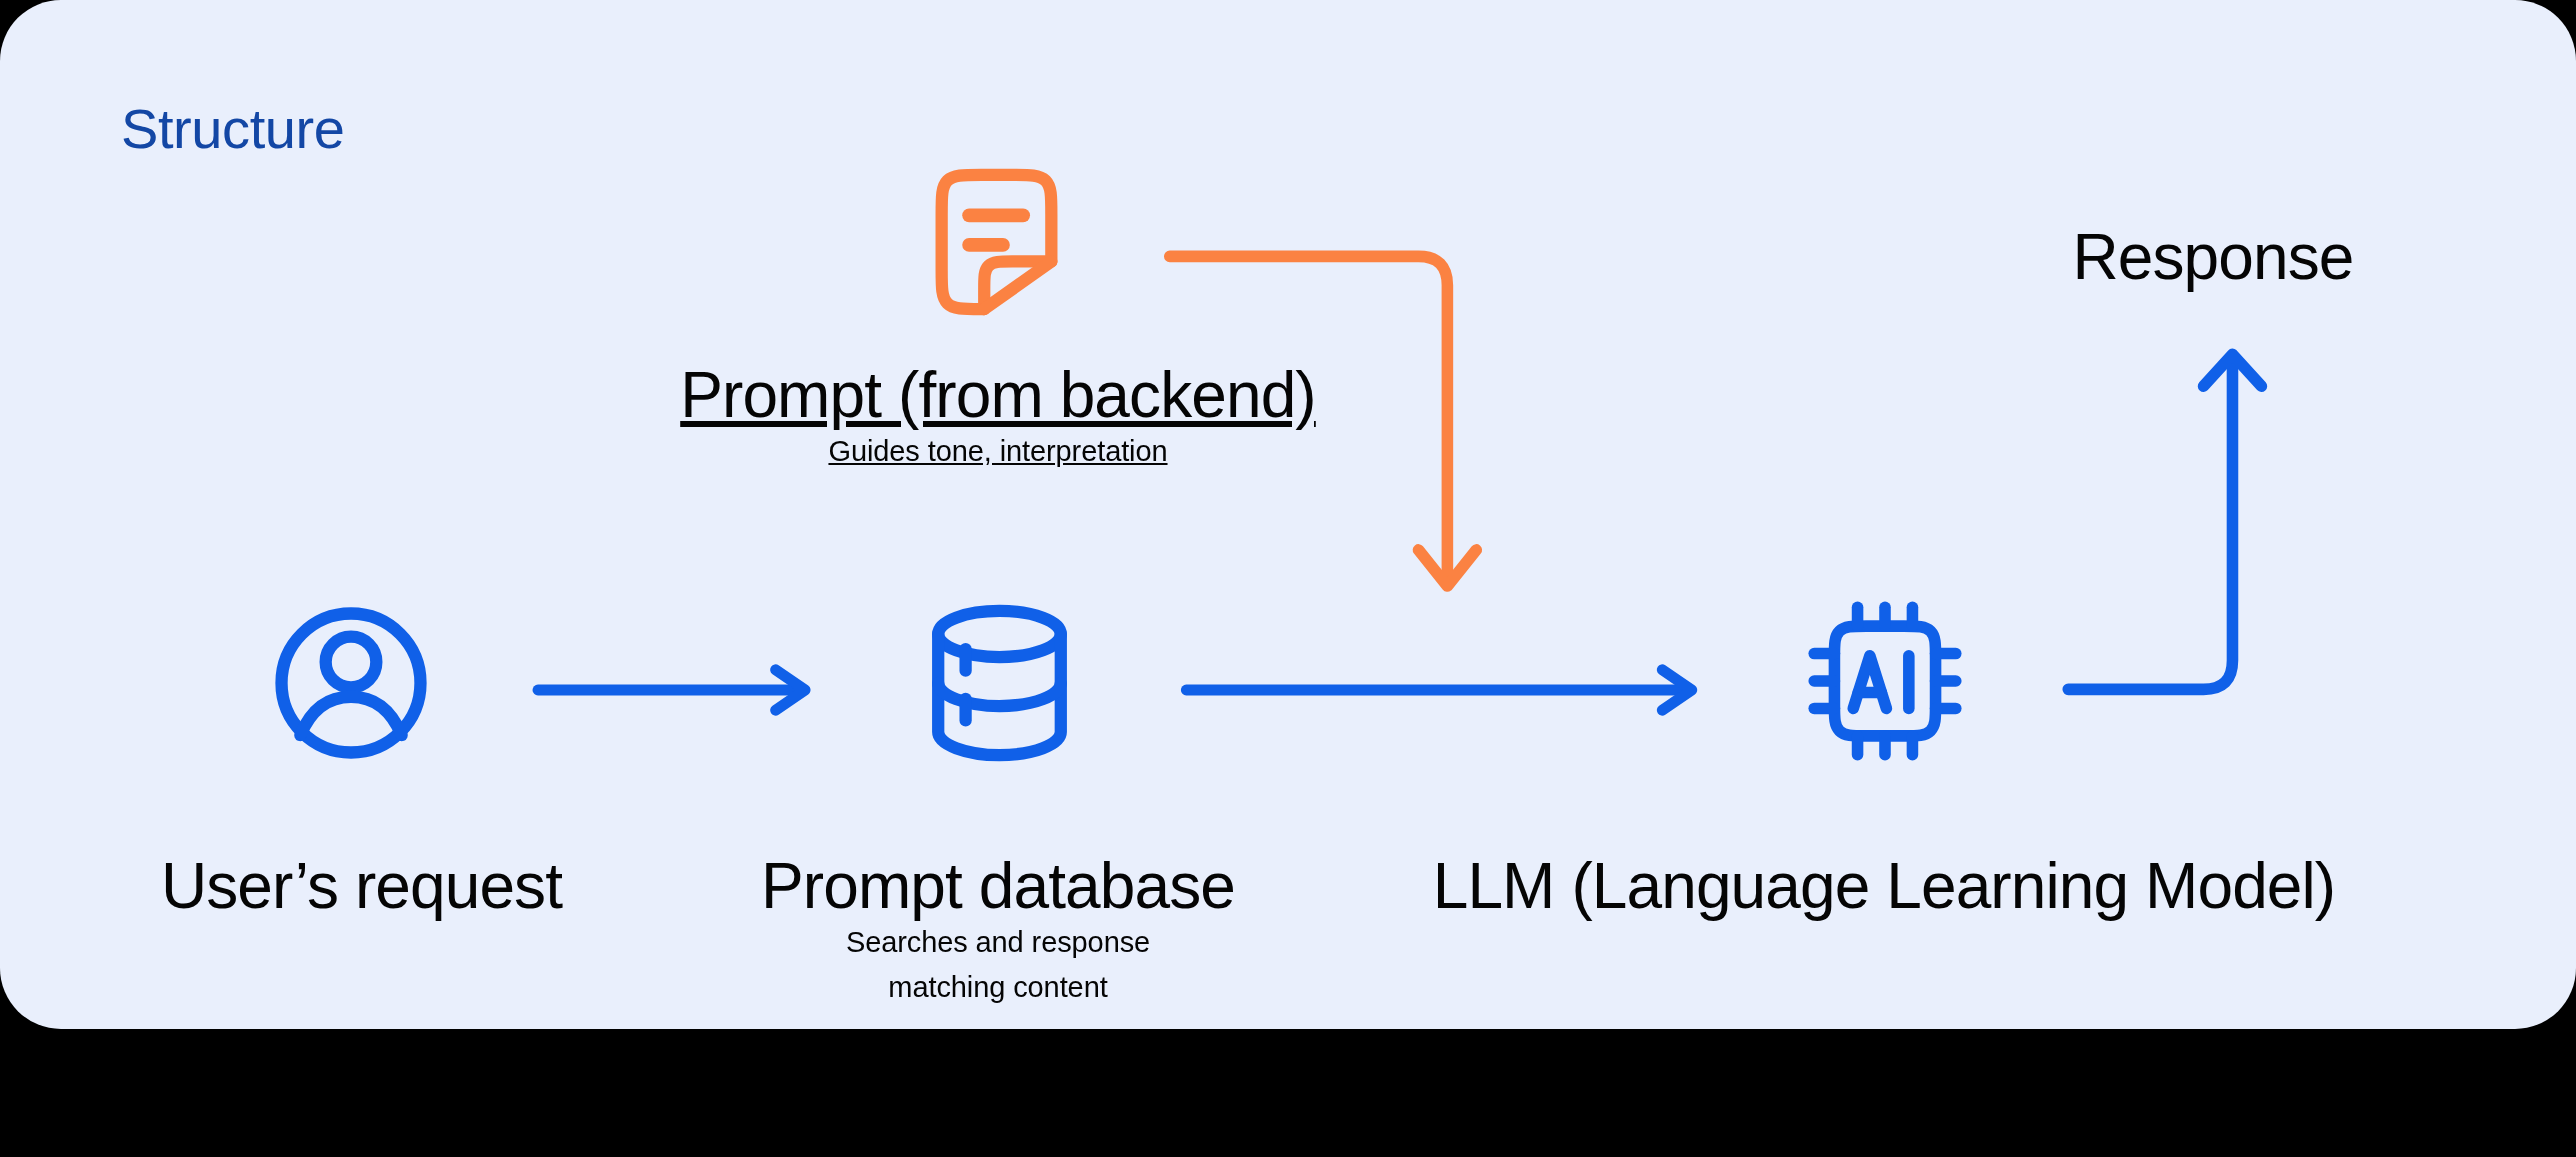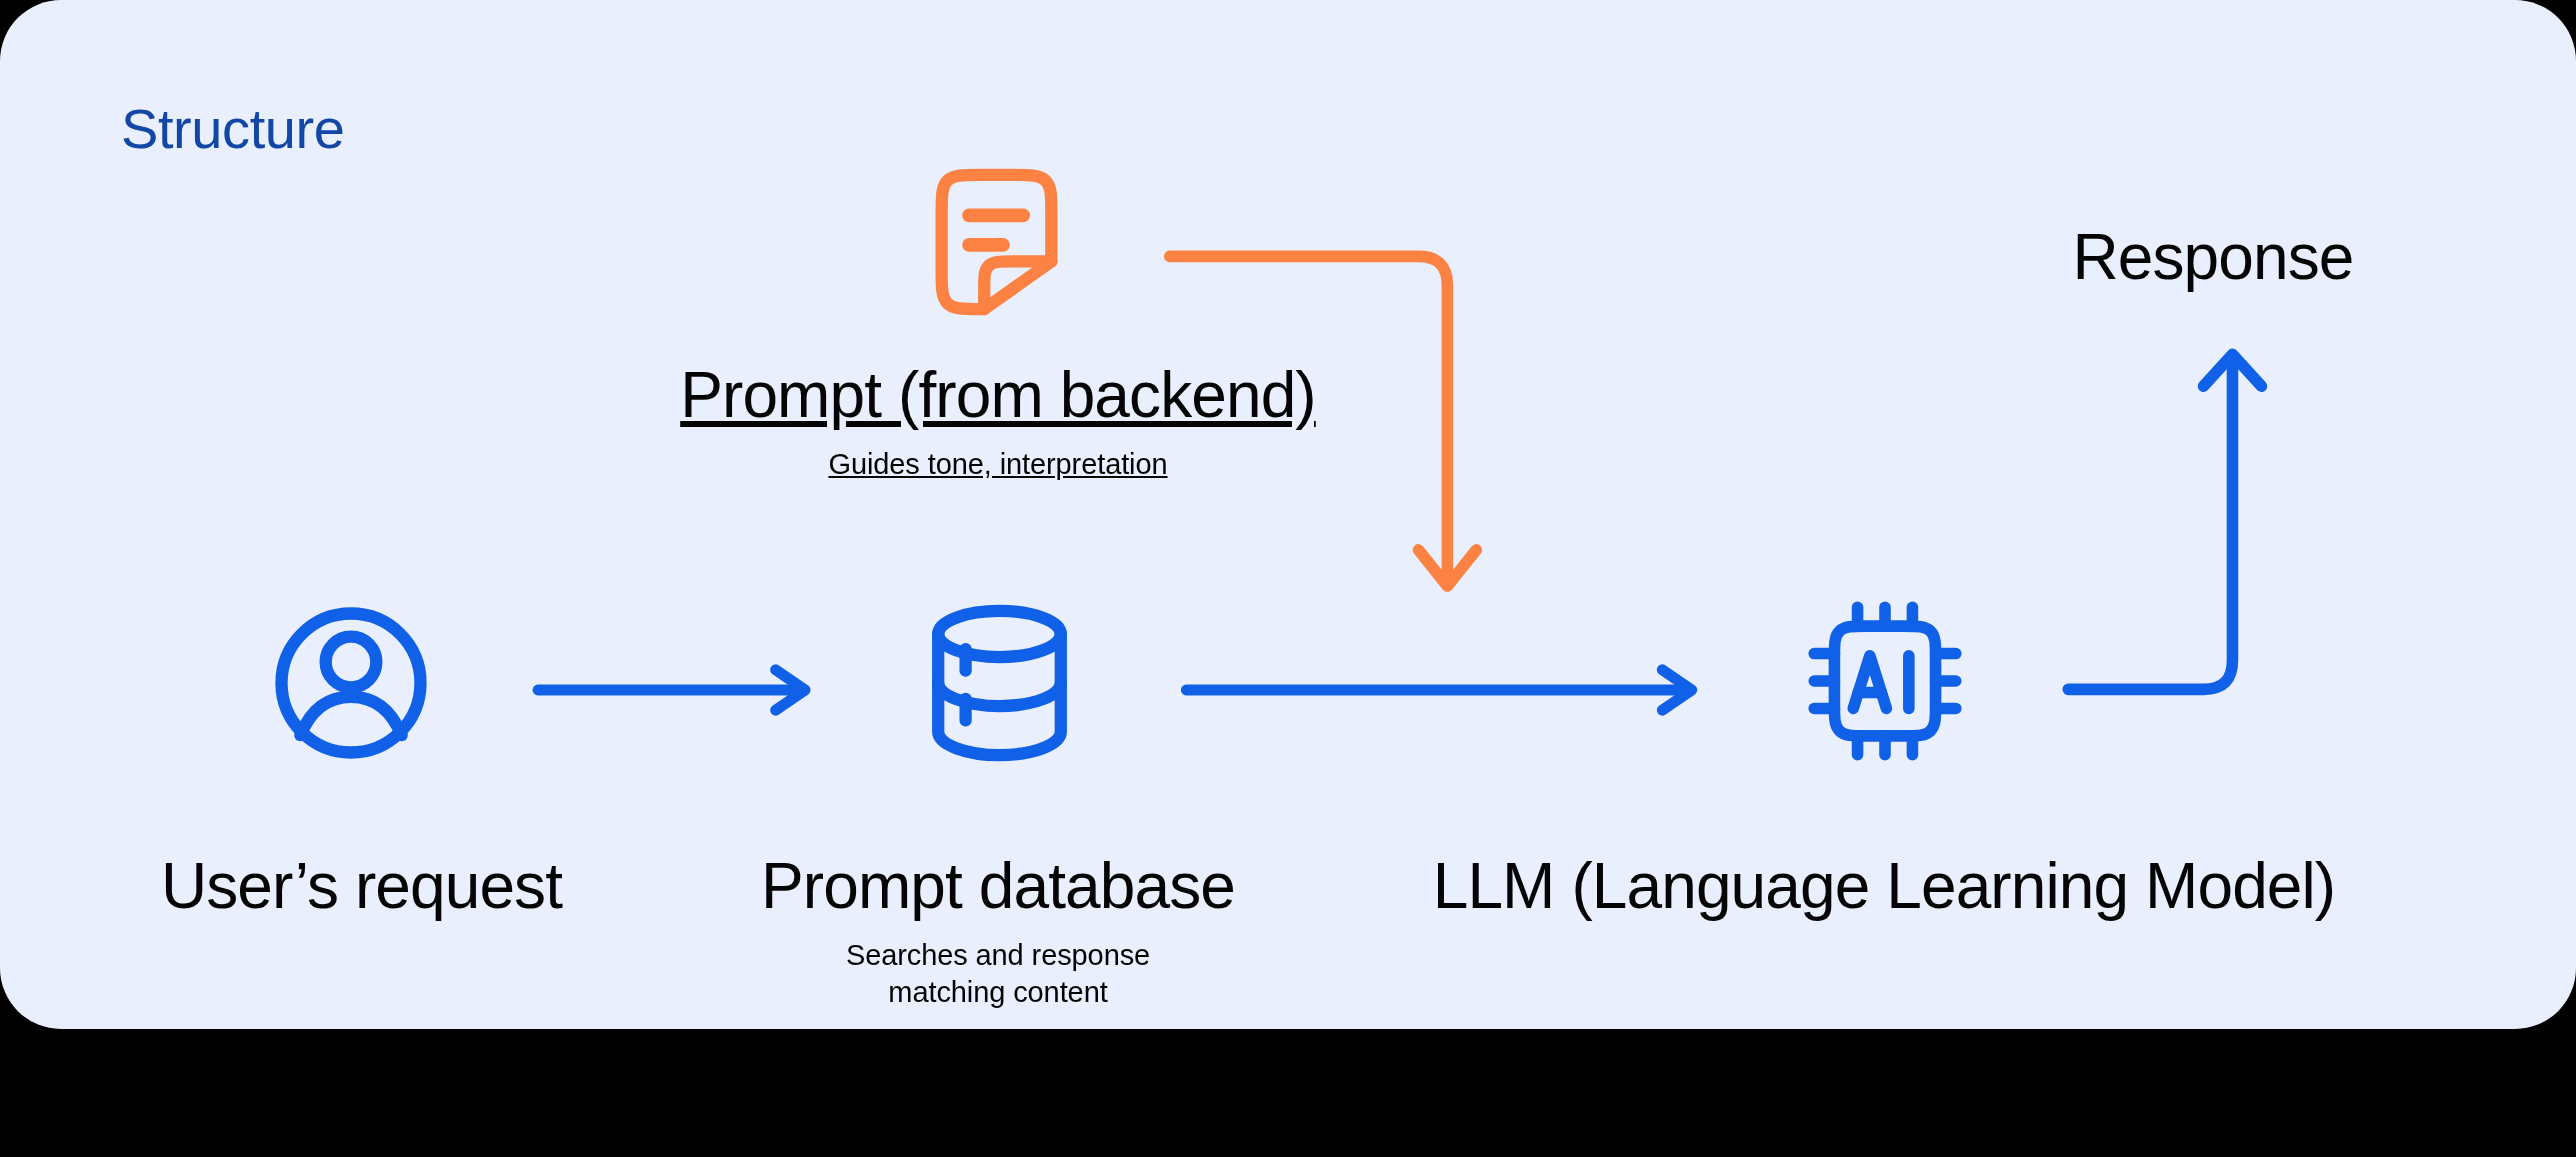--- a/index.html
+++ b/index.html
@@ -43,21 +43,21 @@
   .node-title {
     font-size: 64px;
     letter-spacing: -0.9px;
     display: block;
   }
   .node-sub {
     font-size: 29px;
     letter-spacing: -0.1px;
     display: block;
     line-height: 1.28;
-    margin-top: 16px;
+    margin-top: 3px;
   }
   .icon-box {
     position: absolute;
   }
   svg { display: block; overflow: visible; }
 </style>
 </head>
 <body>
 
 <div id="card">
@@ -121,21 +121,21 @@
       <path d="M10 41 L10 177 C10 194 48 209 95 209 C142 209 180 194 180 177 L180 41" stroke="#1060e8" stroke-width="17" stroke-linecap="round" stroke-linejoin="round"></path>
       <path d="M10 109 C10 126 48 141 95 141 C142 141 180 126 180 109" stroke="#1060e8" stroke-width="17" stroke-linecap="round" stroke-linejoin="round"></path>
       <line x1="48" y1="62" x2="48" y2="92" stroke="#1060e8" stroke-width="17" stroke-linecap="round"></line>
       <line x1="48" y1="131" x2="48" y2="161" stroke="#1060e8" stroke-width="17" stroke-linecap="round"></line>
     </svg>
   </div>
 
   <div class="node-label" style="left:658px; top:853px; width:680px;">
     <span class="node-title">Prompt database</span>
     <span class="node-sub">Searches and response</span>
-    <span class="node-sub" style="margin-top:0;">matching content</span>
+    <span class="node-sub" style="margin-top:8px;">matching content</span>
   </div>
 
   <div class="icon-box" style="left:1180px; top:664px;">
     <svg width="521" height="52" viewBox="0 0 720 72" fill="none">
       <line x1="8" y1="36" x2="703" y2="36" stroke="#1060e8" stroke-width="15" stroke-linecap="round"></line>
       <path d="M667 8 L708 36 L667 64" stroke="#1060e8" stroke-width="15" stroke-linecap="round" stroke-linejoin="round"></path>
     </svg>
   </div>
 
   <div class="icon-box" style="left:1807px; top:600px;">

